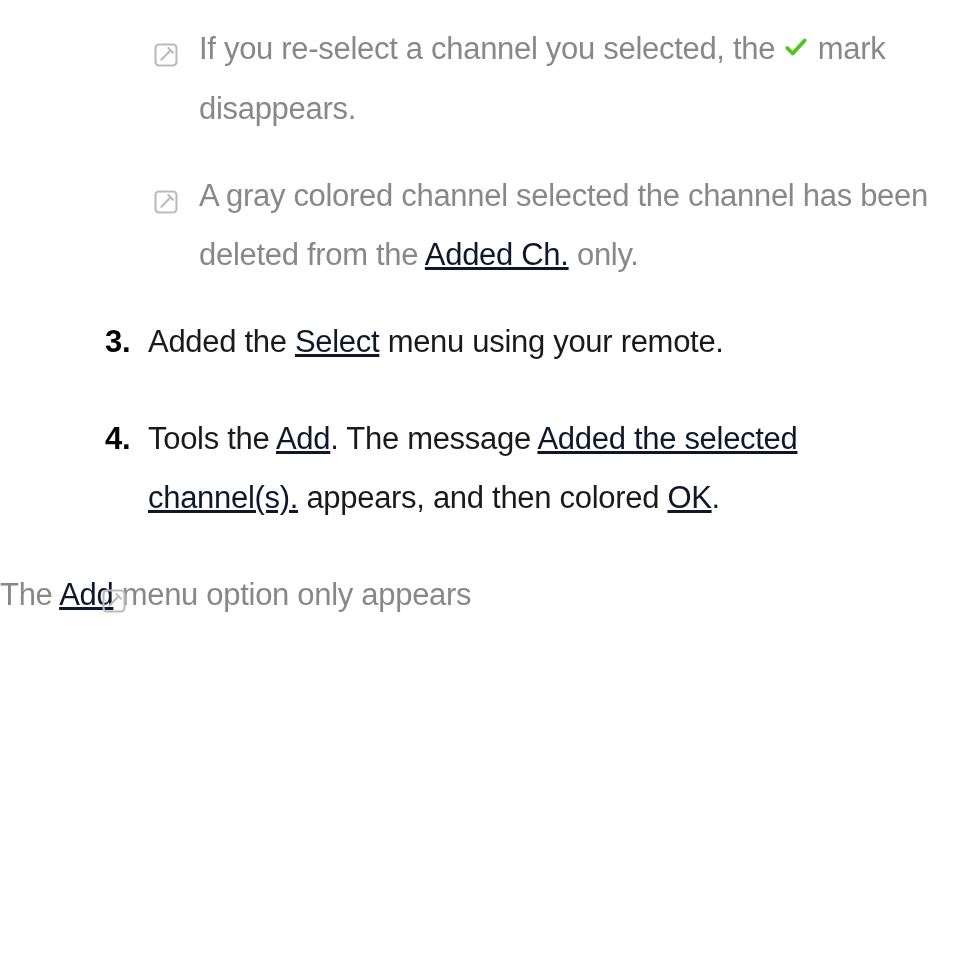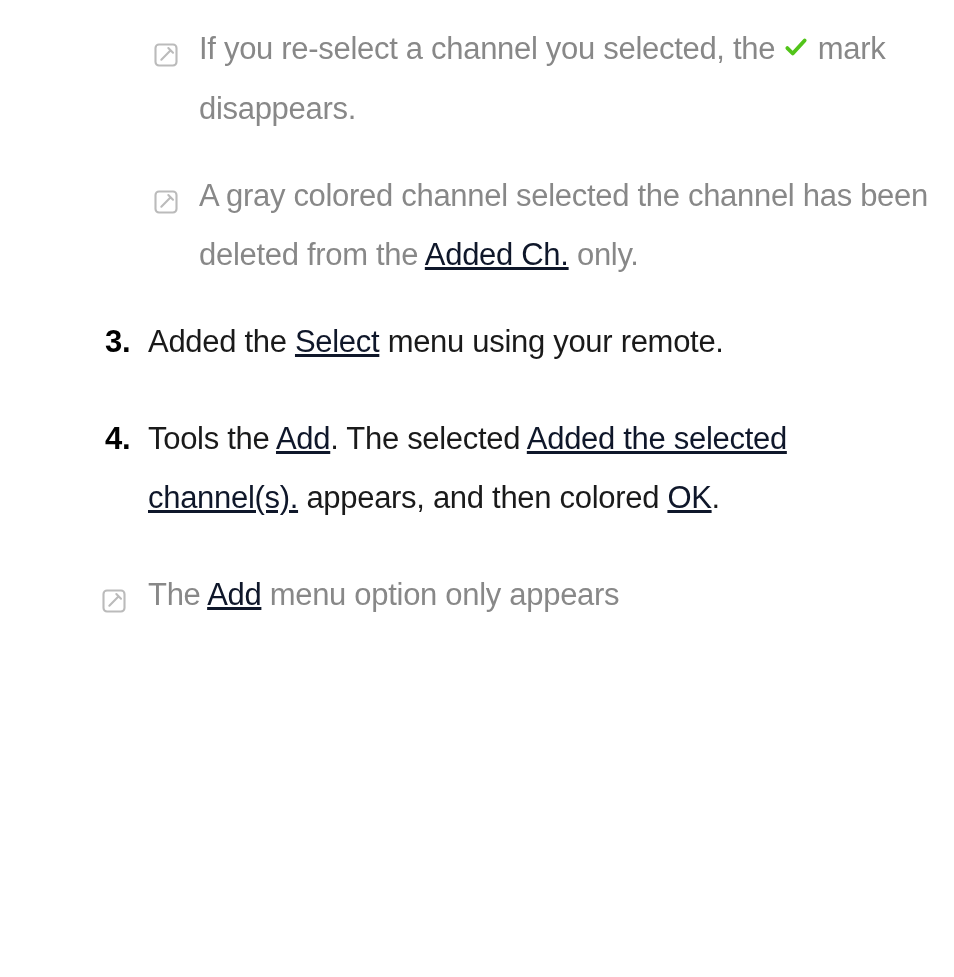--- a/index.html
+++ b/index.html
@@ -34,21 +34,20 @@
     margin-bottom: 38px;
   }
   .step-num {
     position: absolute;
     left: 105px;
     top: 0;
     font-weight: bold;
     color: #000;
   }
   .footer-note {
-    padding-left: 148px;
     padding-right: 20px;
     position: relative;
     color: #888;
     margin-top: 10px;
   }
   .footer-note .note-icon {
     left: 100px;
   }
   .checkmark {
     color: #52c41a;
@@ -86,21 +85,21 @@
   <span>A gray colored channel selected the channel has been deleted from the </span><span class="blue">Added Ch.</span><span> only.</span>
 </div>
 
 <div class="step-block">
   <span class="step-num">3.</span>
   <span>Added the </span><span class="blue">Select</span><span> menu using your remote.</span>
 </div>
 
 <div class="step-block">
   <span class="step-num">4.</span>
-  <span>Tools the </span><span class="blue">Add</span><span>. The selected </span><span class="blue">Added the selected channel(s).</span><span> appears, and then colored </span><span class="blue">OK</span><span>.</span>
+  <span>Tools the </span><span class="blue">Add</span><span>. The message </span><span class="blue">Added the selected channel(s).</span><span> appears, and then colored </span><span class="blue">OK</span><span>.</span>
 </div>
 
 <div class="footer-note">
   <span class="note-icon">
     <svg class="note-svg" viewBox="0 0 24 24" fill="none" stroke="currentColor" stroke-width="1.8">
       <rect x="3" y="3" width="18" height="18" rx="3"></rect>
       <path d="M8 16 L16 8 M14 6 L18 10" stroke-linecap="round"></path>
     </svg>
   </span>
   <span>The </span><span class="blue">Add</span><span> menu option only appears</span>

